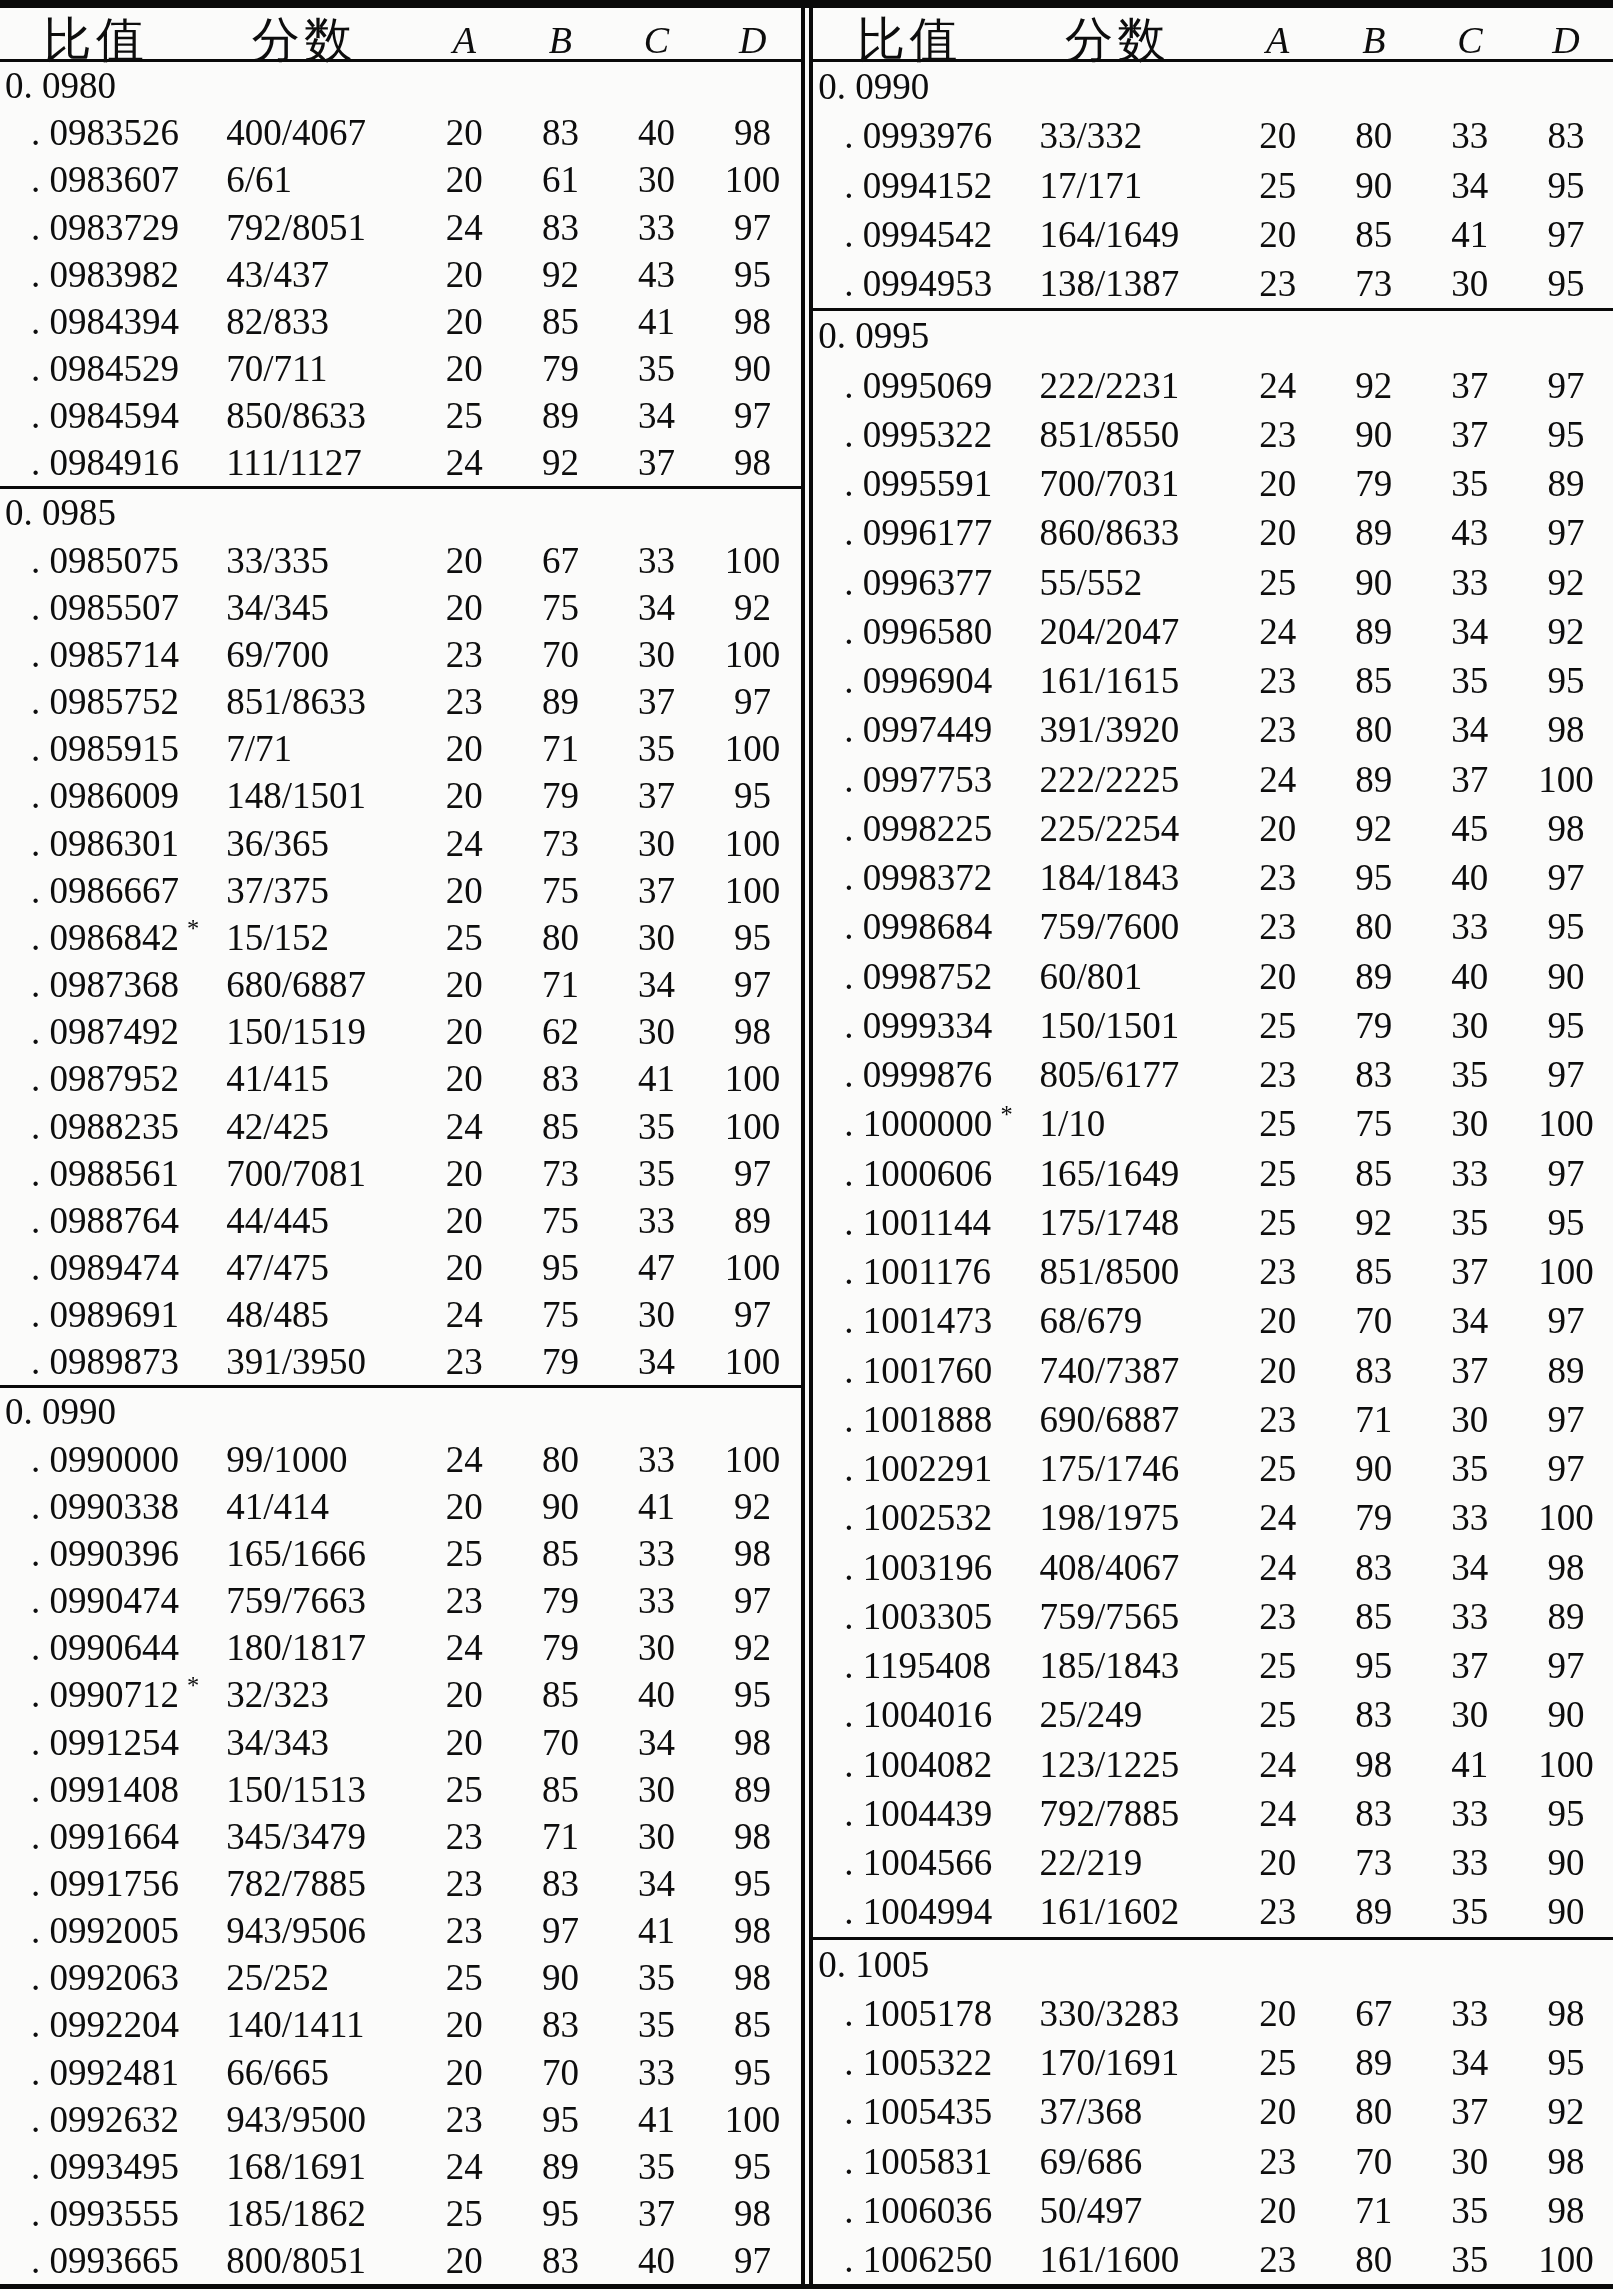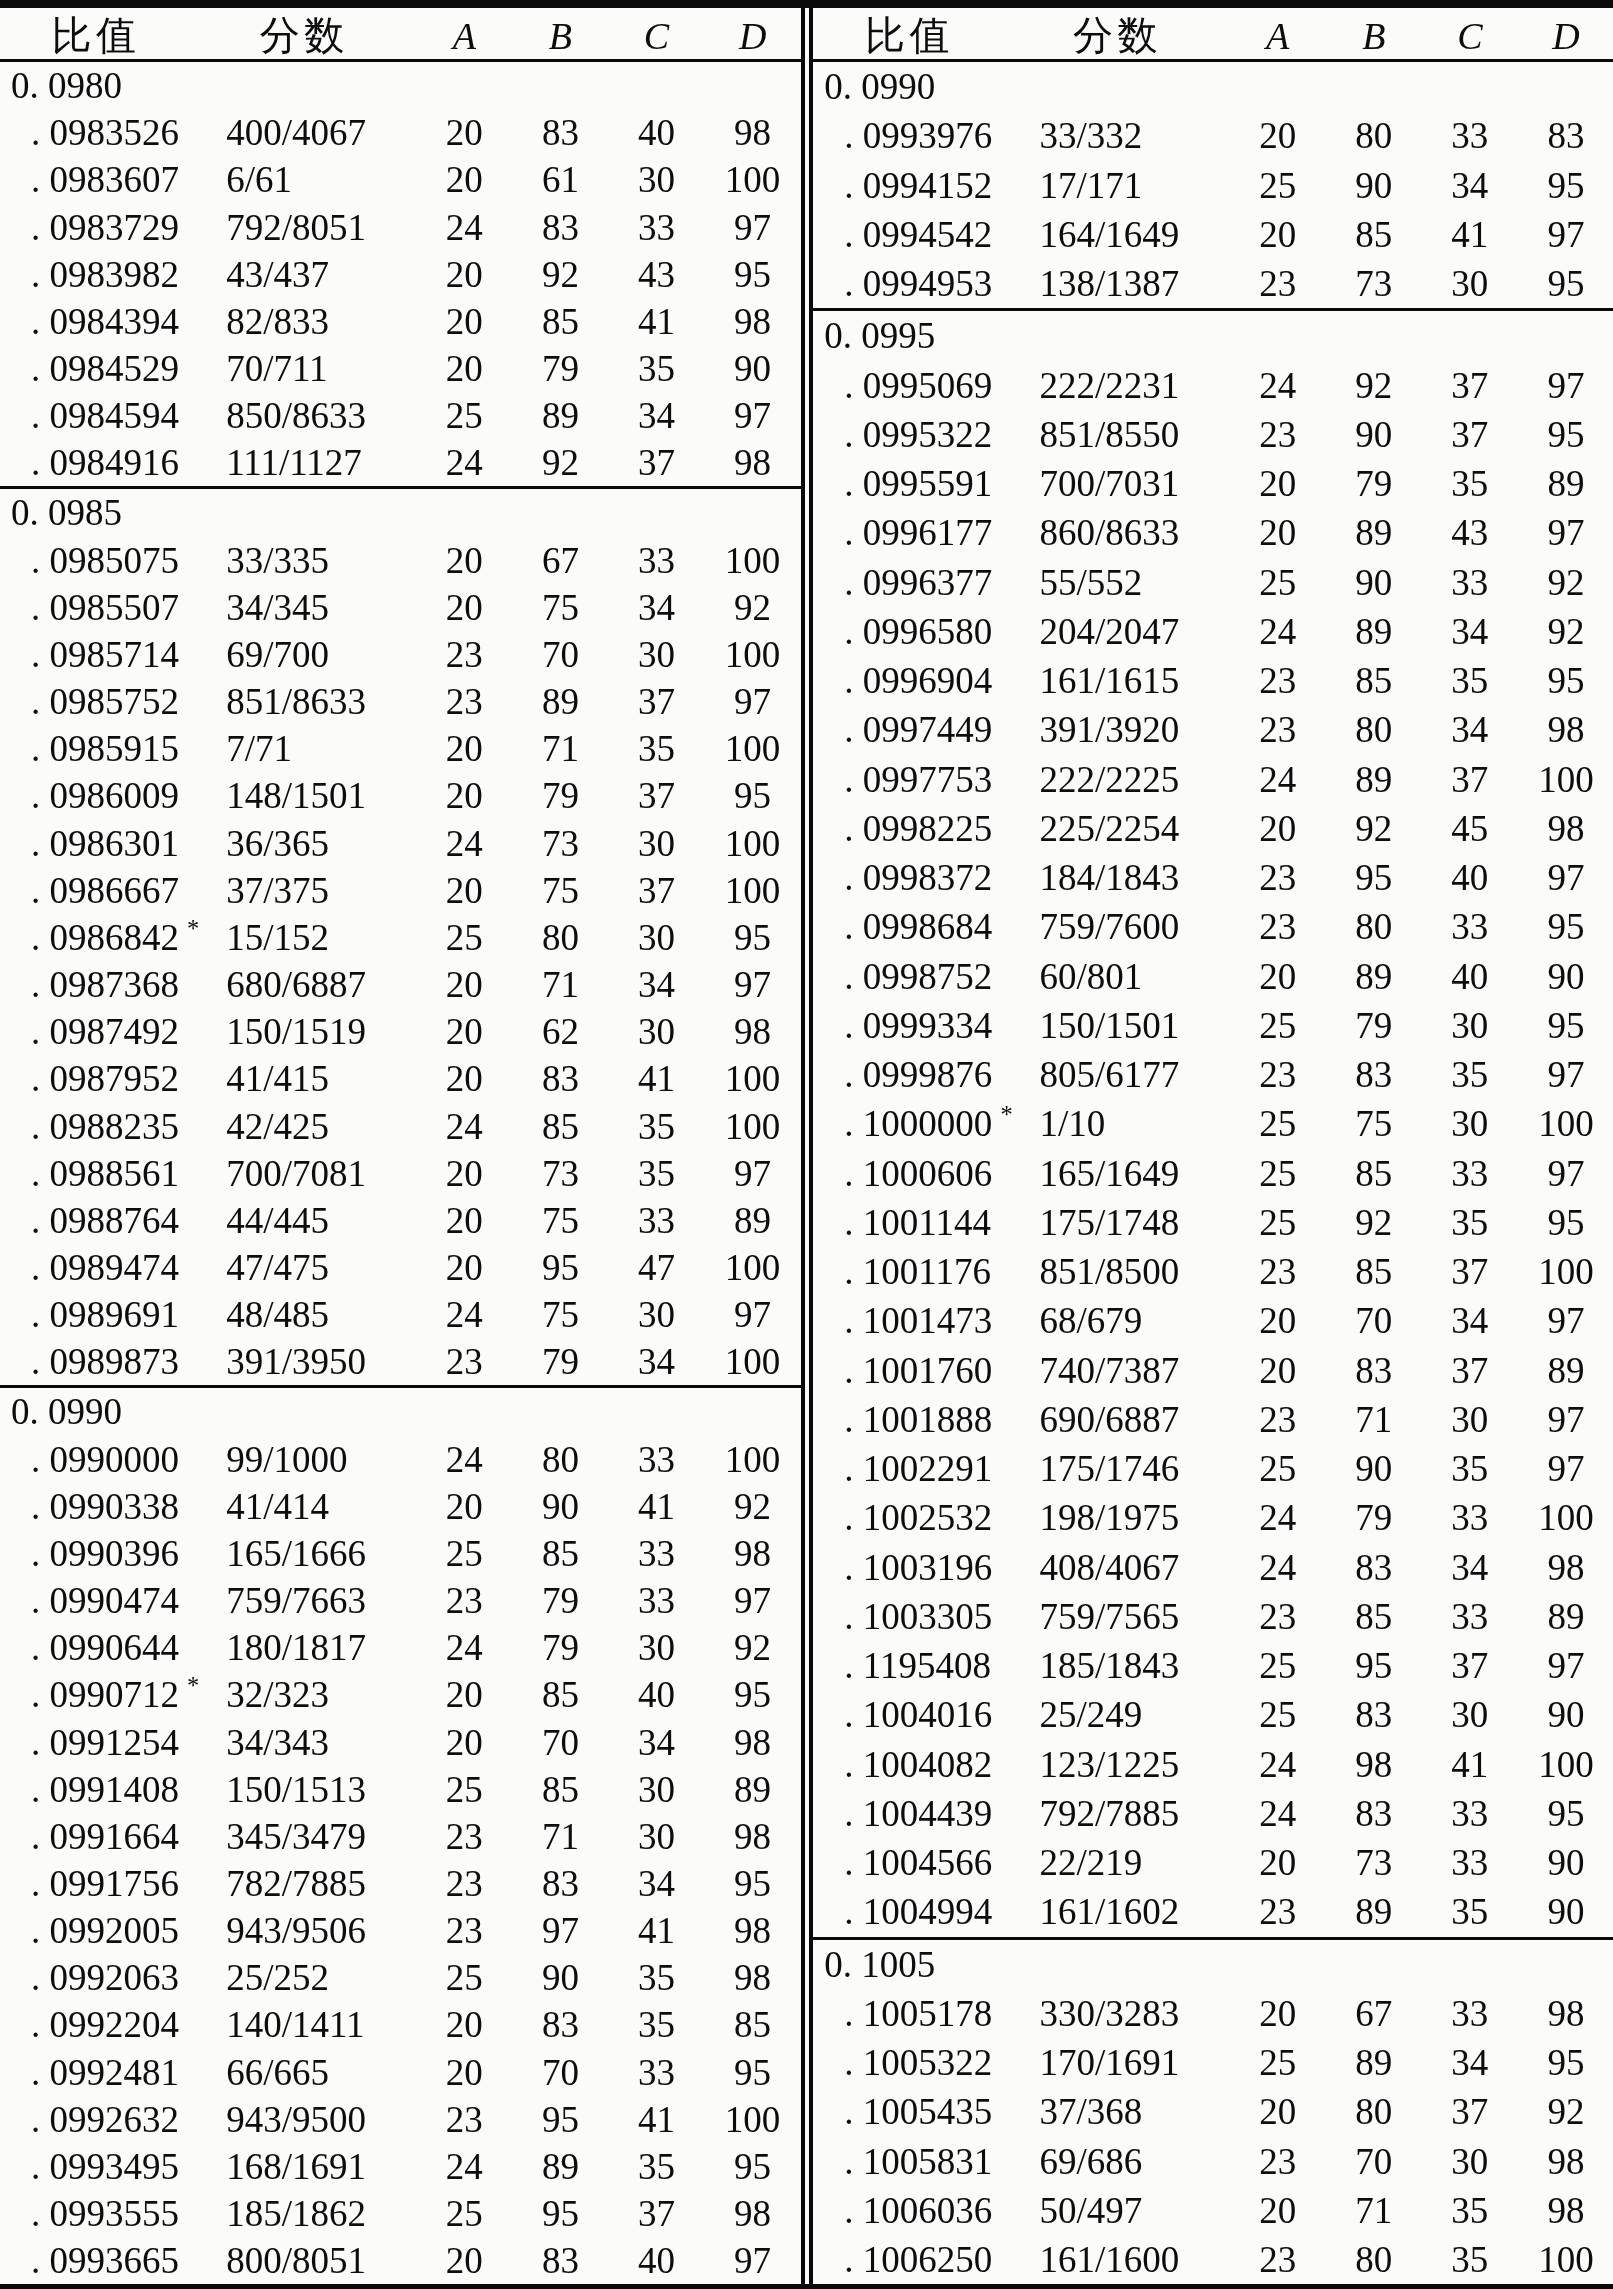--- a/index.html
+++ b/index.html
@@ -31,21 +31,21 @@
   .head-row{
     height:54px;
     flex:0 0 54px;
     border-bottom:3.6px solid #0a0a0a;
     display:grid;
     grid-template-columns:24% 28% 12% 12% 12% 12%;
     align-items:center;
   }
   .head-cn{
     text-align:center;
-    font-size:40px;
+    font-size:48px;
     letter-spacing:4.5px;
     font-family:Liberation Serif, serif;
   }
   .head-it{
     text-align:center;
     font-style:italic;
     font-size:38px;
   }
   .body{
     flex:1 1 auto;
@@ -55,21 +55,21 @@
   .row{
     flex:1 1 0;
     display:grid;
     grid-template-columns:24% 28% 12% 12% 12% 12%;
     align-items:center;
     font-size:37px;
   }
   .row.ruled{border-top:3.6px solid #0a0a0a;}
   .section-label{
     grid-column:1 / span 6;
-    padding-left:11px;
+    padding-left:5px;
     white-space:nowrap;
   }
   .cell{white-space:nowrap;}
   .ratio-cell{padding-left:31px;}
   .fraction-cell{padding-left:34px;}
   .num-cell{text-align:center;}
   .star{
     font-size:24.4px;
     vertical-align:super;
     line-height:0;

